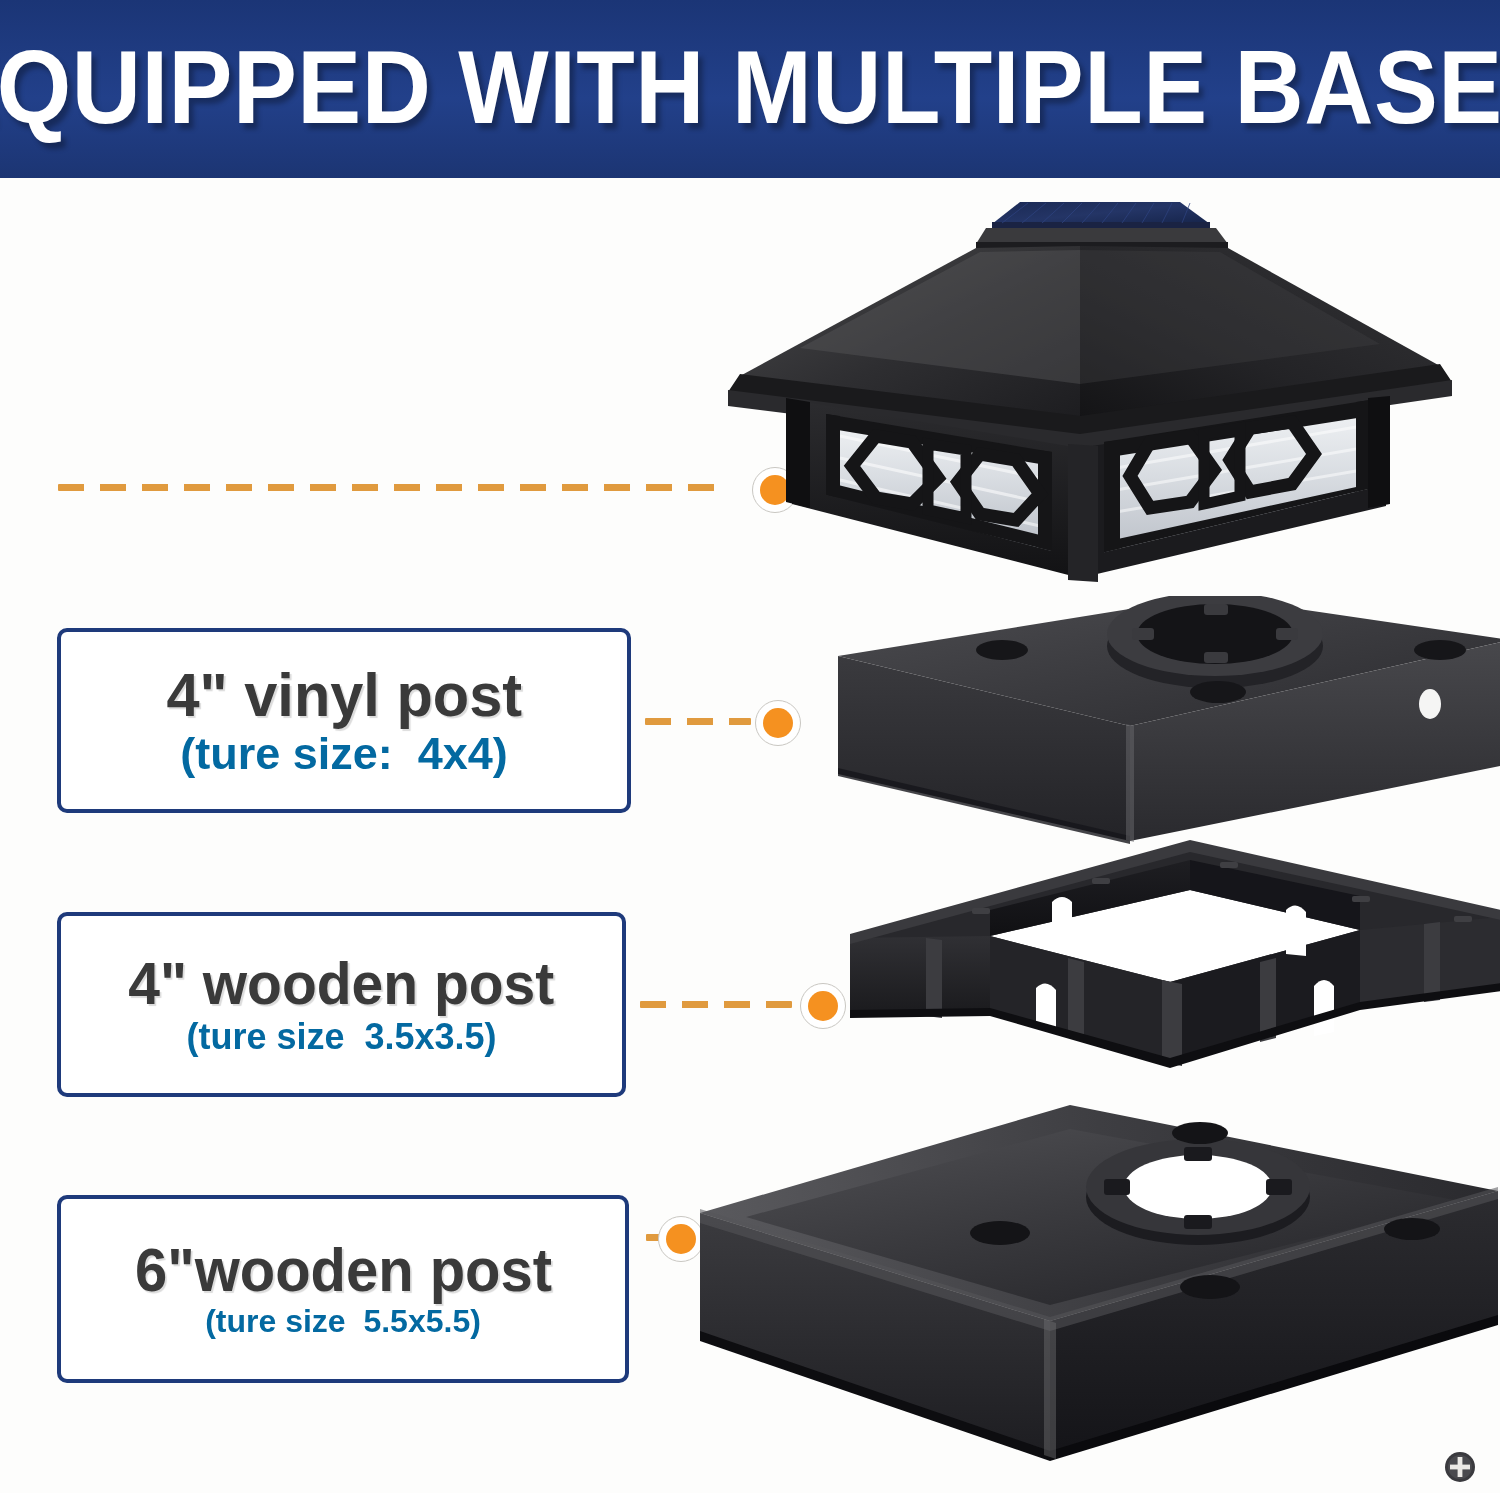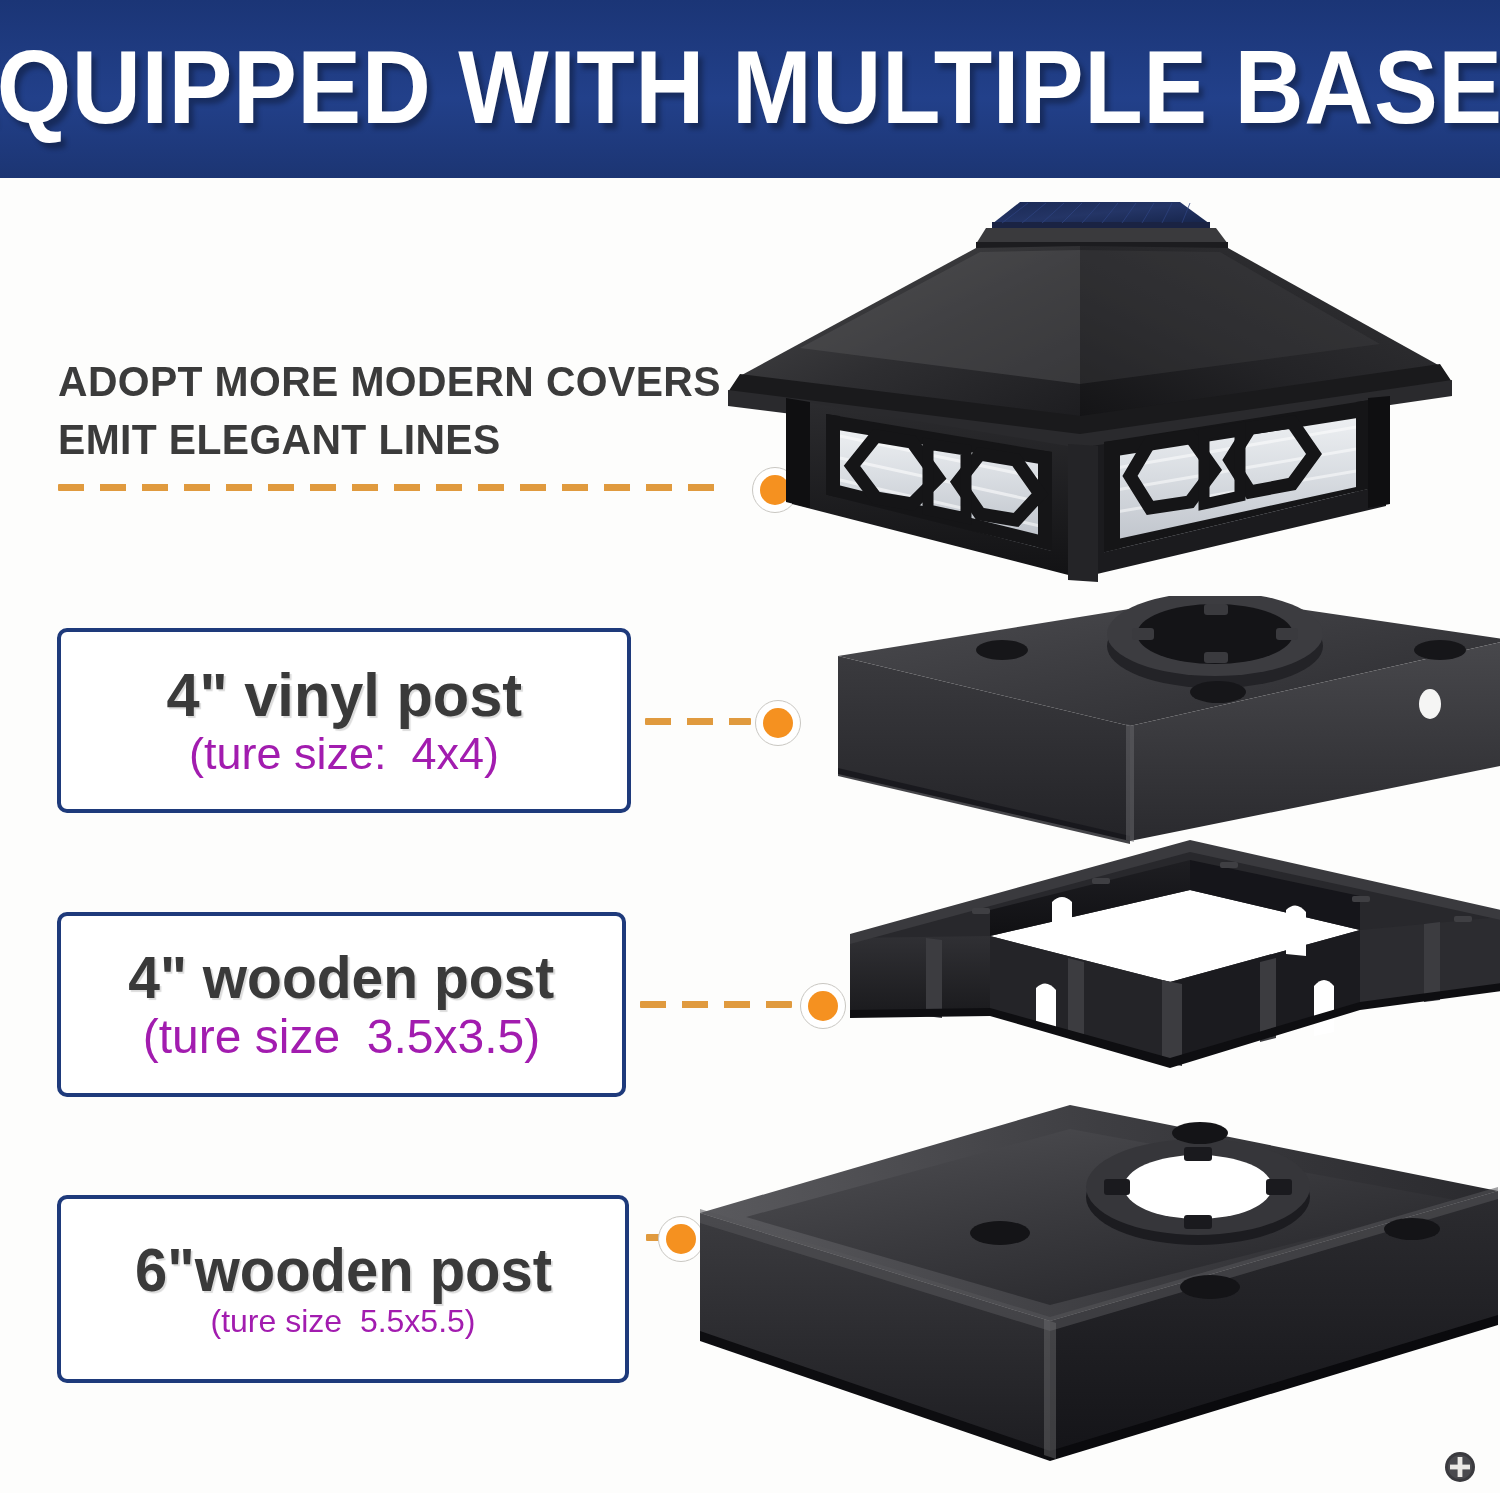--- a/index.html
+++ b/index.html
@@ -79,33 +79,33 @@
   .callout-title {
     font-family: "Liberation Sans Narrow", "Liberation Sans", sans-serif;
     font-weight: 700;
     color: #3a3a3a;
     white-space: nowrap;
     line-height: 1.02;
     text-shadow: 2px 2px 1px rgba(0,0,0,0.14);
   }
   .callout-sub {
     font-family: "Liberation Sans", sans-serif;
-    font-weight: 400;
-    color: #a21caf;
+    font-weight: 700;
+    color: #0369a1;
     white-space: pre;
     line-height: 1.05;
   }
   #callout-1 { left: 57px;  top: 628px;  width: 574px; height: 185px; }
   #callout-2 { left: 57px;  top: 912px;  width: 569px; height: 185px; }
   #callout-3 { left: 57px;  top: 1195px; width: 572px; height: 188px; }
 
   #callout-1 .callout-title { font-size: 62px; transform: scaleX(0.96); margin-bottom: 4px; }
   #callout-1 .callout-sub   { font-size: 45px; }
   #callout-2 .callout-title { font-size: 60px; transform: scaleX(0.95); margin-bottom: 4px; }
-  #callout-2 .callout-sub   { font-size: 48px; }
+  #callout-2 .callout-sub   { font-size: 36px; }
   #callout-3 .callout-title { font-size: 61px; transform: scaleX(0.95); margin-bottom: 4px; }
   #callout-3 .callout-sub   { font-size: 32px; }
 
   
   .leader {
     position: absolute;
     height: 7px;
     background-image: repeating-linear-gradient(
       to right,
       #e09a3e 0px, #e09a3e 26px,
@@ -153,24 +153,20 @@
 </style>
 </head>
 <body>
 
 <div class="page">
 
   <div class="banner">
     <div class="banner-title">EQUIPPED WITH MULTIPLE BASES</div>
   </div>
 
-  <div class="headline">
-    <div class="headline-line">ADOPT MORE MODERN COVERS</div>
-    <div class="headline-line">EMIT ELEGANT LINES</div>
-  </div>
 
   <div class="leader" id="leader-0"></div>
   <div class="leader" id="leader-1"></div>
   <div class="leader" id="leader-2"></div>
   <div class="leader" id="leader-3"></div>
 
   <div class="dot" id="dot-0"></div>
   <div class="dot" id="dot-1"></div>
   <div class="dot" id="dot-2"></div>
   <div class="dot" id="dot-3"></div>

